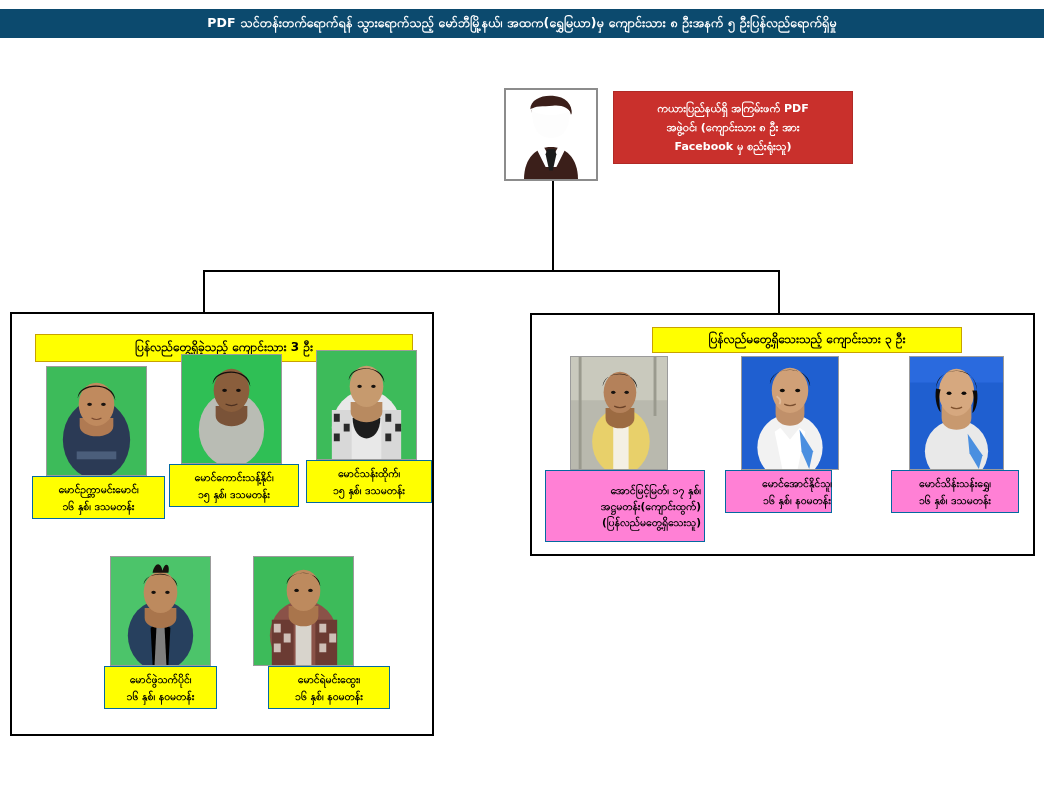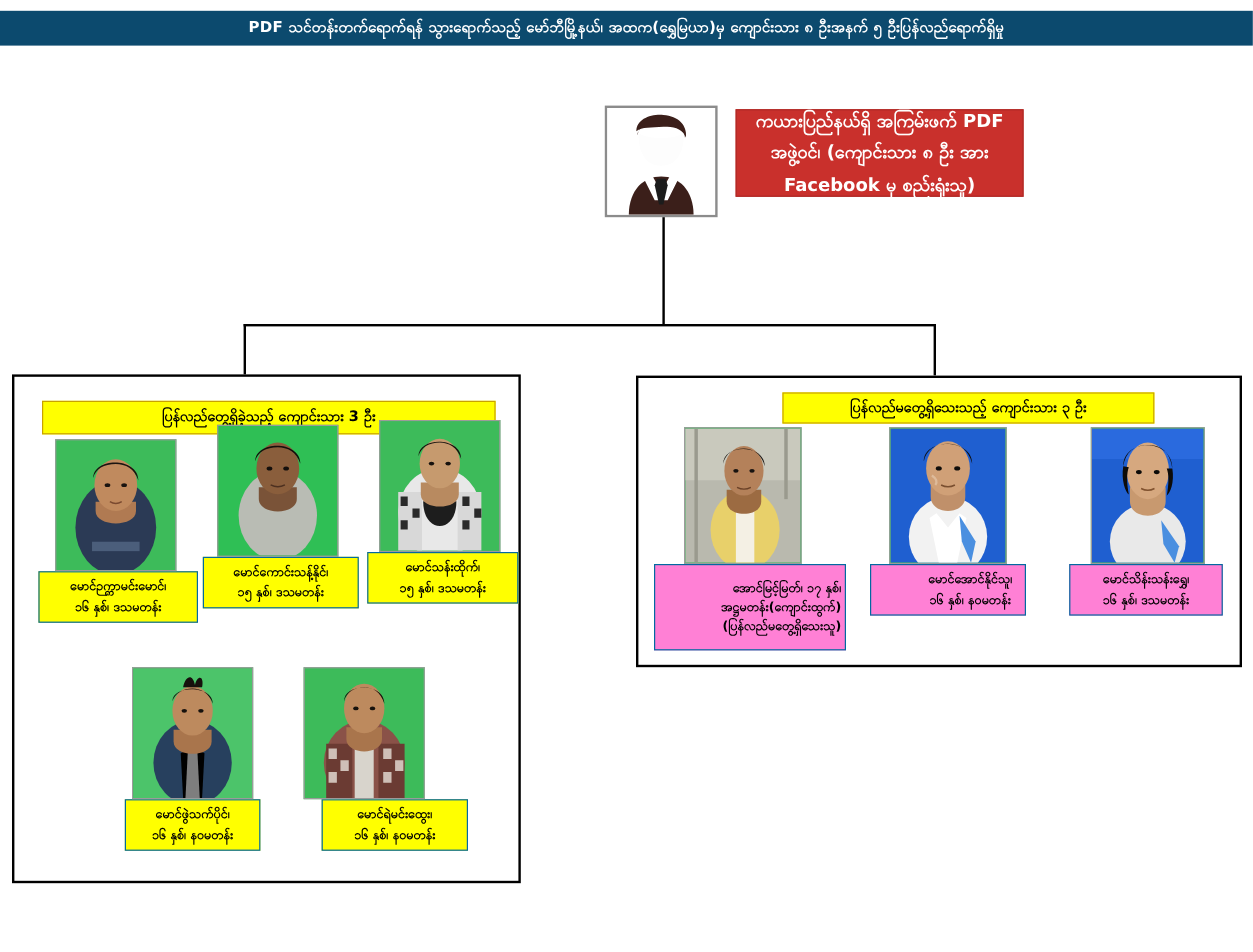--- a/index.html
+++ b/index.html
@@ -53,21 +53,21 @@
   .root-avatar svg { display: block; width: 100%; height: 100%; }
   .root-label {
     width: 240px;
     height: 73px;
     margin-left: 15px;
     margin-top: 3px;
     background: #c9302c;
     border: 1px solid #b02a26;
     box-sizing: border-box;
     color: #ffffff;
-    font-size: 15px;
+    font-size: 11px;
     font-weight: bold;
     line-height: 1.75;
     display: flex;
     flex-direction: column;
     align-items: center;
     justify-content: center;
     text-align: center;
   }
 
   
@@ -156,21 +156,21 @@
   .card-l5 .caption { width: 122px; height: 43px; margin-left: 28px; }
 
   
   .card-r1 { left: 570px; top: 356px; }
   .card-r2 { left: 737px; top: 356px; }
   .card-r3 { left: 905px; top: 356px; }
   .card-r1 .photo { width: 98px;  height: 114px; margin-left: 0px; }
   .card-r2 .photo { width: 98px;  height: 114px; margin-left: 4px; }
   .card-r3 .photo { width: 95px;  height: 114px; margin-left: 4px; }
   .card-r1 .caption { width: 160px; height: 72px; margin-left: -25px; align-items: flex-end; }
-  .card-r2 .caption { width: 130px; height: 43px; margin-left: -12px; padding-left: 40px; }
+  .card-r2 .caption { width: 107px; height: 43px; margin-left: -12px; padding-left: 40px; }
   .card-r3 .caption { width: 128px; height: 43px; margin-left: -14px; }
 </style>
 </head>
 <body>
 
 <div class="title-banner">
   <span>PDF သင်တန်းတက်ရောက်ရန် သွားရောက်သည့် မော်ဘီမြို့နယ်၊ အထက(ရွှေမြယာ)မှ ကျောင်းသား ၈ ဦးအနက် ၅ ဦးပြန်လည်ရောက်ရှိမှု</span>
 </div>
 
 <div class="root-node">

